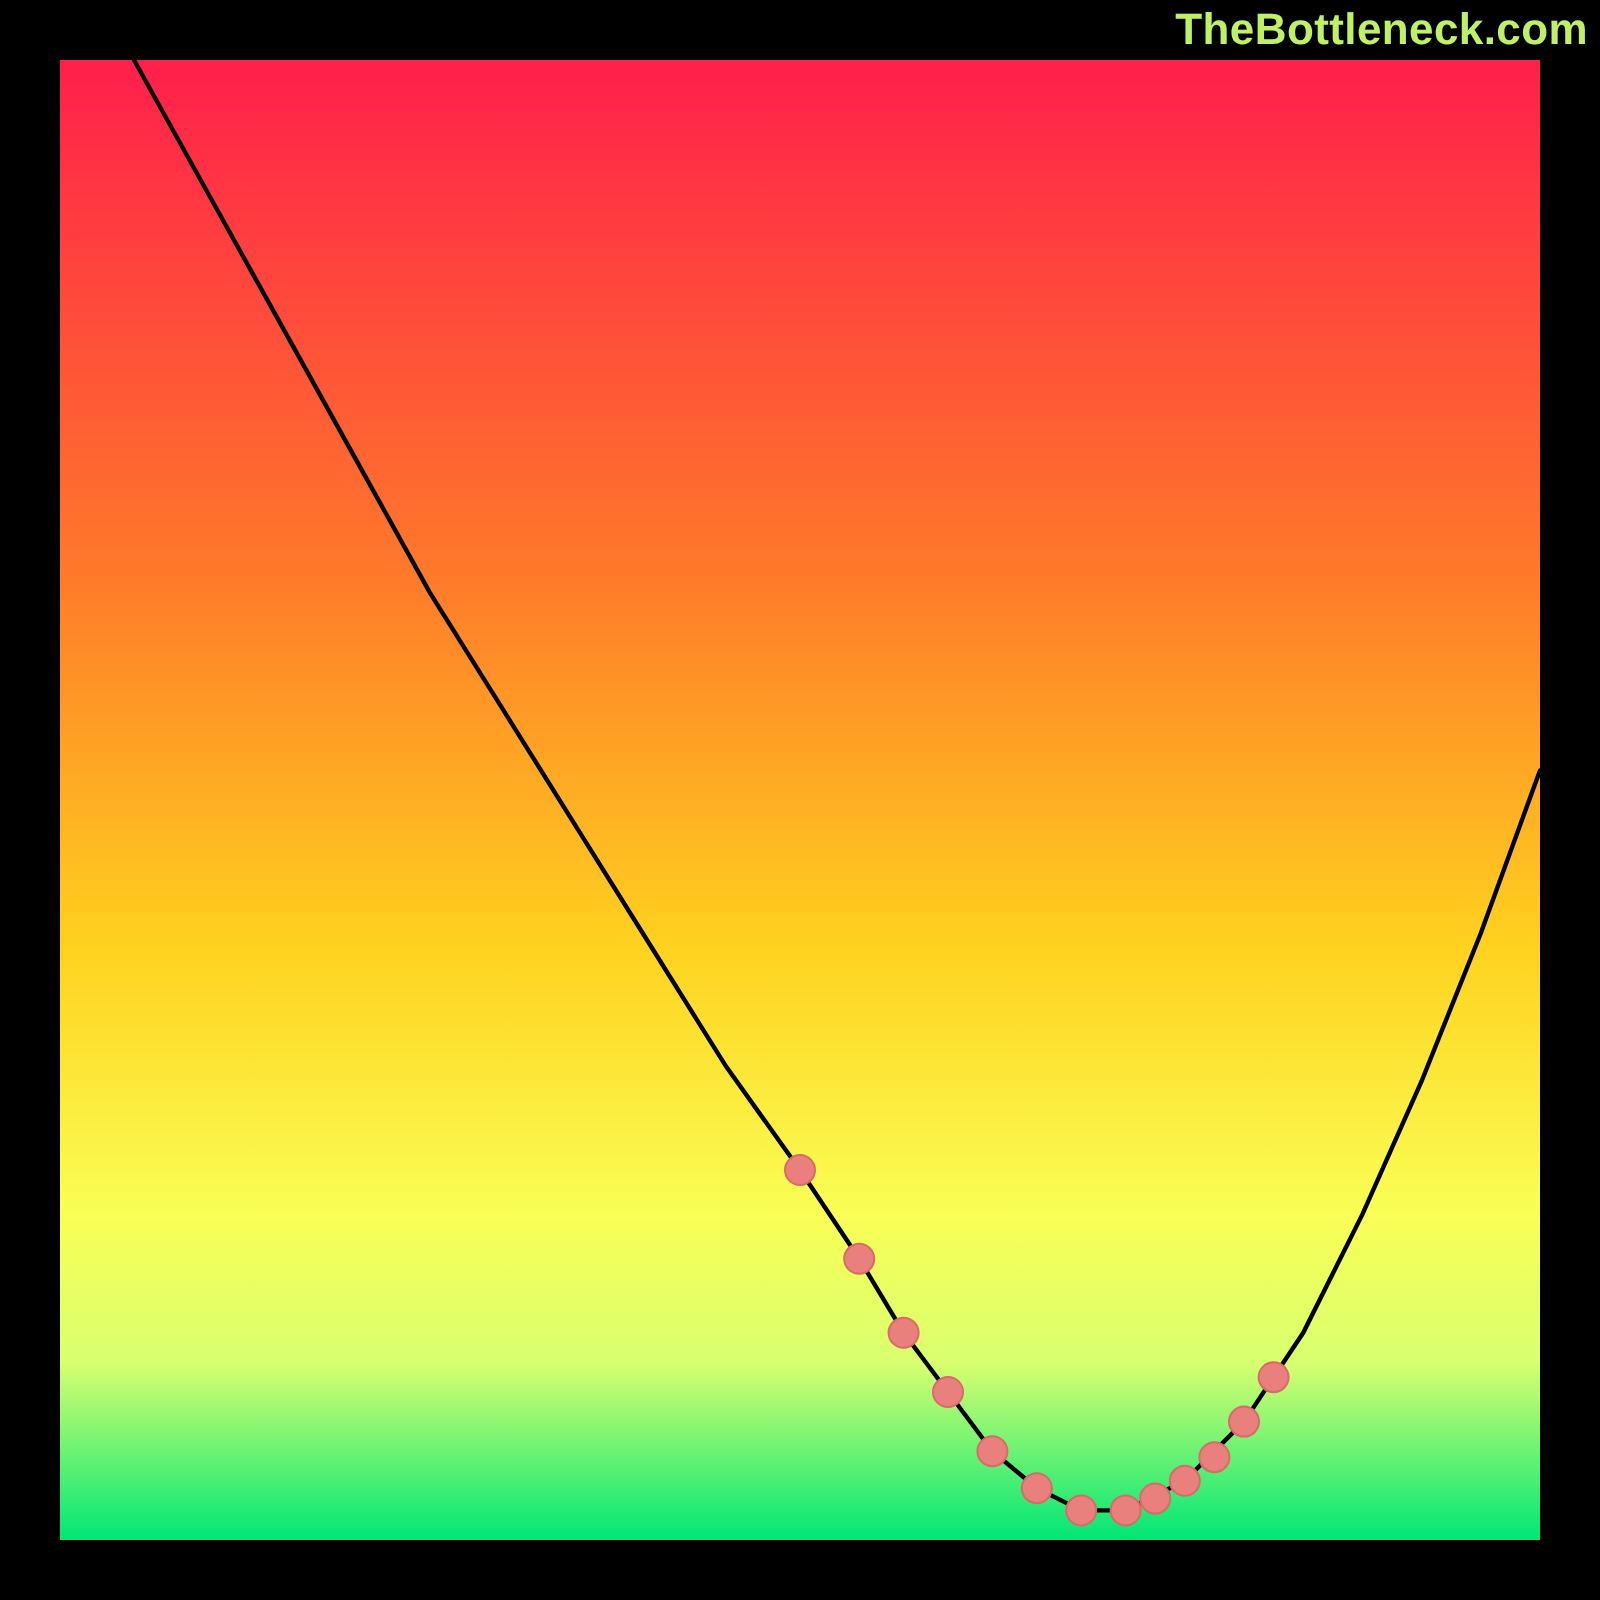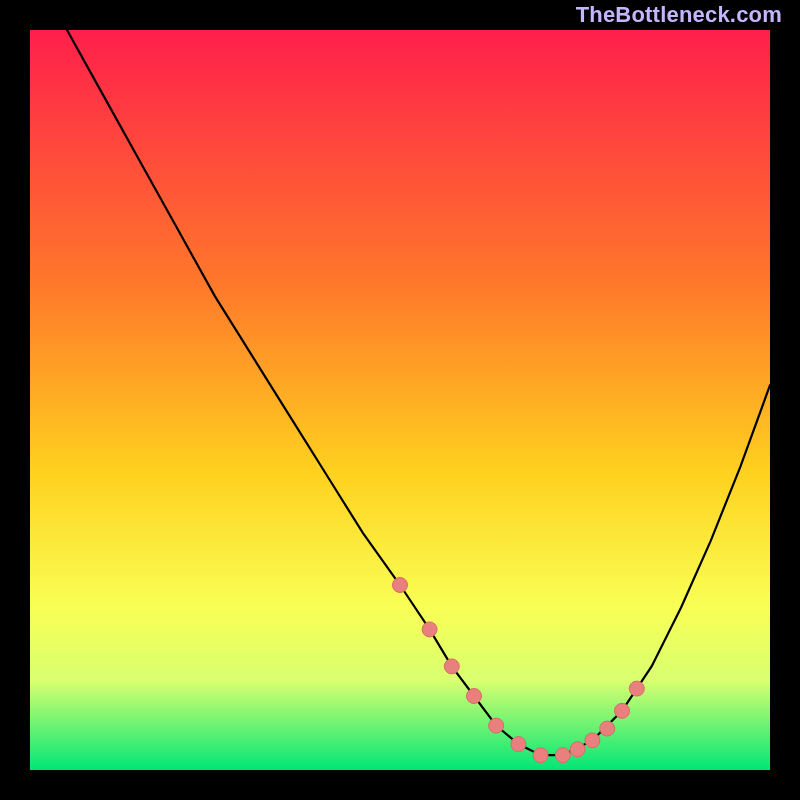--- a/index.html
+++ b/index.html
@@ -13,22 +13,22 @@
   }
   .stage {
     position: relative;
     width: 800px;
     height: 800px;
     background: #000;
   }
   .watermark {
     position: absolute;
     top: 2px;
-    right: 18px;
-    color: #c4b5fd;
+    right: 6px;
+    color: #bef264;
     font-size: 22px;
     font-weight: 600;
     letter-spacing: 0.2px;
     z-index: 10;
   }
   svg {
     position: absolute;
     left: 0;
     top: 0;
   }

